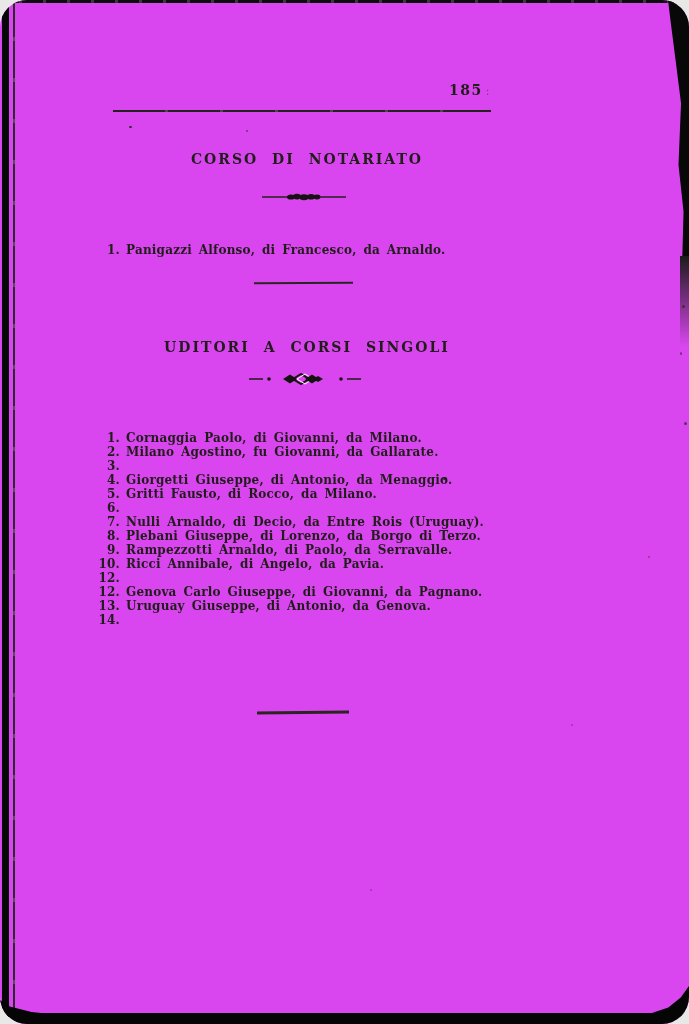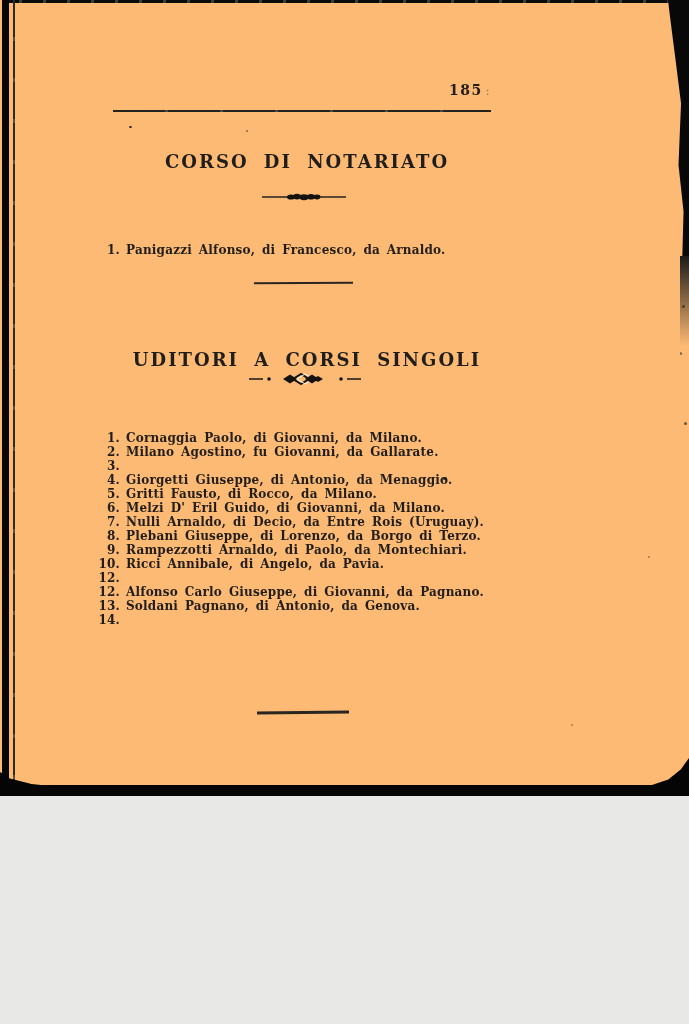--- a/index.html
+++ b/index.html
@@ -1,20 +1,21 @@
 <!DOCTYPE html>
 <html><head>
 <meta charset="utf-8">
 <style>
   html,body{margin:0;padding:0;background:#e8e8e6;}
   .scan{
-    position:relative;width:689px;height:796px;overflow:hidden;
-    background:#fdba74;
+    position:relative;width:689px;height:1024px;overflow:hidden;
+    background:#d946ef;
     font-family:"DejaVu Serif","Liberation Serif",serif;
     color:#201d1a;
+    border-radius:27px;
   }
   
   .edge-top{position:absolute;top:0;left:6px;right:0;height:3px;
     background:repeating-linear-gradient(90deg,#0c0c0c 0 13px,#3a3a38 13px 16px,#0c0c0c 16px 24px);}
   .edge-left-bar{position:absolute;top:0;left:2px;width:7px;height:1024px;background:#070707;}
   .edge-left-line{position:absolute;top:0;left:13px;width:2px;height:1024px;
     background:repeating-linear-gradient(180deg,#2b2b29 0 37px,#55524e 37px 41px);}
   .edge-bottom{position:absolute;left:0;bottom:0;height:11px;width:689px;background:#050505;}
   .corner-bl{position:absolute;left:0;bottom:8px;width:70px;height:16px;background:#050505;
     clip-path:polygon(0 0,14% 40%,45% 75%,100% 100%,0 100%);}
@@ -25,23 +26,23 @@
   .edge-right-fade{position:absolute;top:256px;right:0;width:9px;height:90px;
     background:linear-gradient(180deg,#1b1b1a,rgba(20,20,20,0));}
   .speck{position:absolute;border-radius:50%;background:#2a2724;}
   
   .page-number{position:absolute;top:82px;left:449px;font-size:14px;font-weight:bold;
     letter-spacing:1.5px;}
   .page-number .mark{opacity:.45;font-weight:normal;margin-left:3px;font-size:11px;}
   .top-rule{position:absolute;top:110px;left:113px;width:378px;height:2px;
     background:repeating-linear-gradient(90deg,#24211e 0 52px,#4b4742 52px 55px);}
   .sec-title{position:absolute;left:60px;width:494px;text-align:center;
-    font-size:18px;font-weight:bold;letter-spacing:2px;word-spacing:7px;white-space:nowrap;}
+    font-size:14px;font-weight:bold;letter-spacing:2px;word-spacing:7px;white-space:nowrap;}
   .title-1{top:151px;}
-  .title-2{top:349px;text-align:center;}
+  .title-2{top:339px;text-align:center;}
   .orn{position:absolute;}
   .orn-1{top:192px;left:262px;}
   .orn-2{top:373px;left:249px;}
   .divider{position:absolute;background:#292622;}
   .divider-1{top:282px;left:254px;width:99px;height:2px;transform:rotate(-.3deg);}
   .divider-2{top:711px;left:257px;width:92px;height:3px;transform:rotate(-.6deg);}
   .roster{position:absolute;left:96px;font-size:12px;font-weight:bold;
     letter-spacing:.2px;word-spacing:2.5px;}
   .roster-1{top:243px;}
   .roster-2{top:431px;}
@@ -134,55 +135,54 @@
         <span class="txt">Giorgetti Giuseppe, di Antonio, da Menaggio.</span>
       </div>
 
       <div class="row">
         <span class="num">5.</span>
         <span class="txt">Gritti Fausto, di Rocco, da Milano.</span>
       </div>
 
       <div class="row">
         <span class="num">6.</span>
-        <span class="txt">Melzi D' Eril Guido, di Giovanni, da Milano.</span>
       </div>
 
       <div class="row">
         <span class="num">7.</span>
         <span class="txt">Nulli Arnaldo, di Decio, da Entre Rois (Uruguay).</span>
       </div>
 
       <div class="row">
         <span class="num">8.</span>
         <span class="txt">Plebani Giuseppe, di Lorenzo, da Borgo di Terzo.</span>
       </div>
 
       <div class="row">
         <span class="num">9.</span>
-        <span class="txt">Rampezzotti Arnaldo, di Paolo, da Montechiari.</span>
+        <span class="txt">Rampezzotti Arnaldo, di Paolo, da Serravalle.</span>
       </div>
 
       <div class="row">
         <span class="num">10.</span>
         <span class="txt">Ricci Annibale, di Angelo, da Pavia.</span>
       </div>
 
       <div class="row">
         <span class="num">12.</span>
       </div>
 
       <div class="row">
         <span class="num">12.</span>
-        <span class="txt">Alfonso Carlo Giuseppe, di Giovanni, da Pagnano.</span>
+        <span class="txt">Genova Carlo Giuseppe, di Giovanni, da Pagnano.</span>
       </div>
 
       <div class="row">
         <span class="num">13.</span>
-        <span class="txt">Soldani Pagnano, di Antonio, da Genova.</span>
+        <span class="txt">Uruguay Giuseppe, di Antonio, da Genova.</span>
       </div>
 
       <div class="row">
         <span class="num">14.</span>
       </div>
 
     </div>
 
   <div class="divider divider-2"></div>
 

